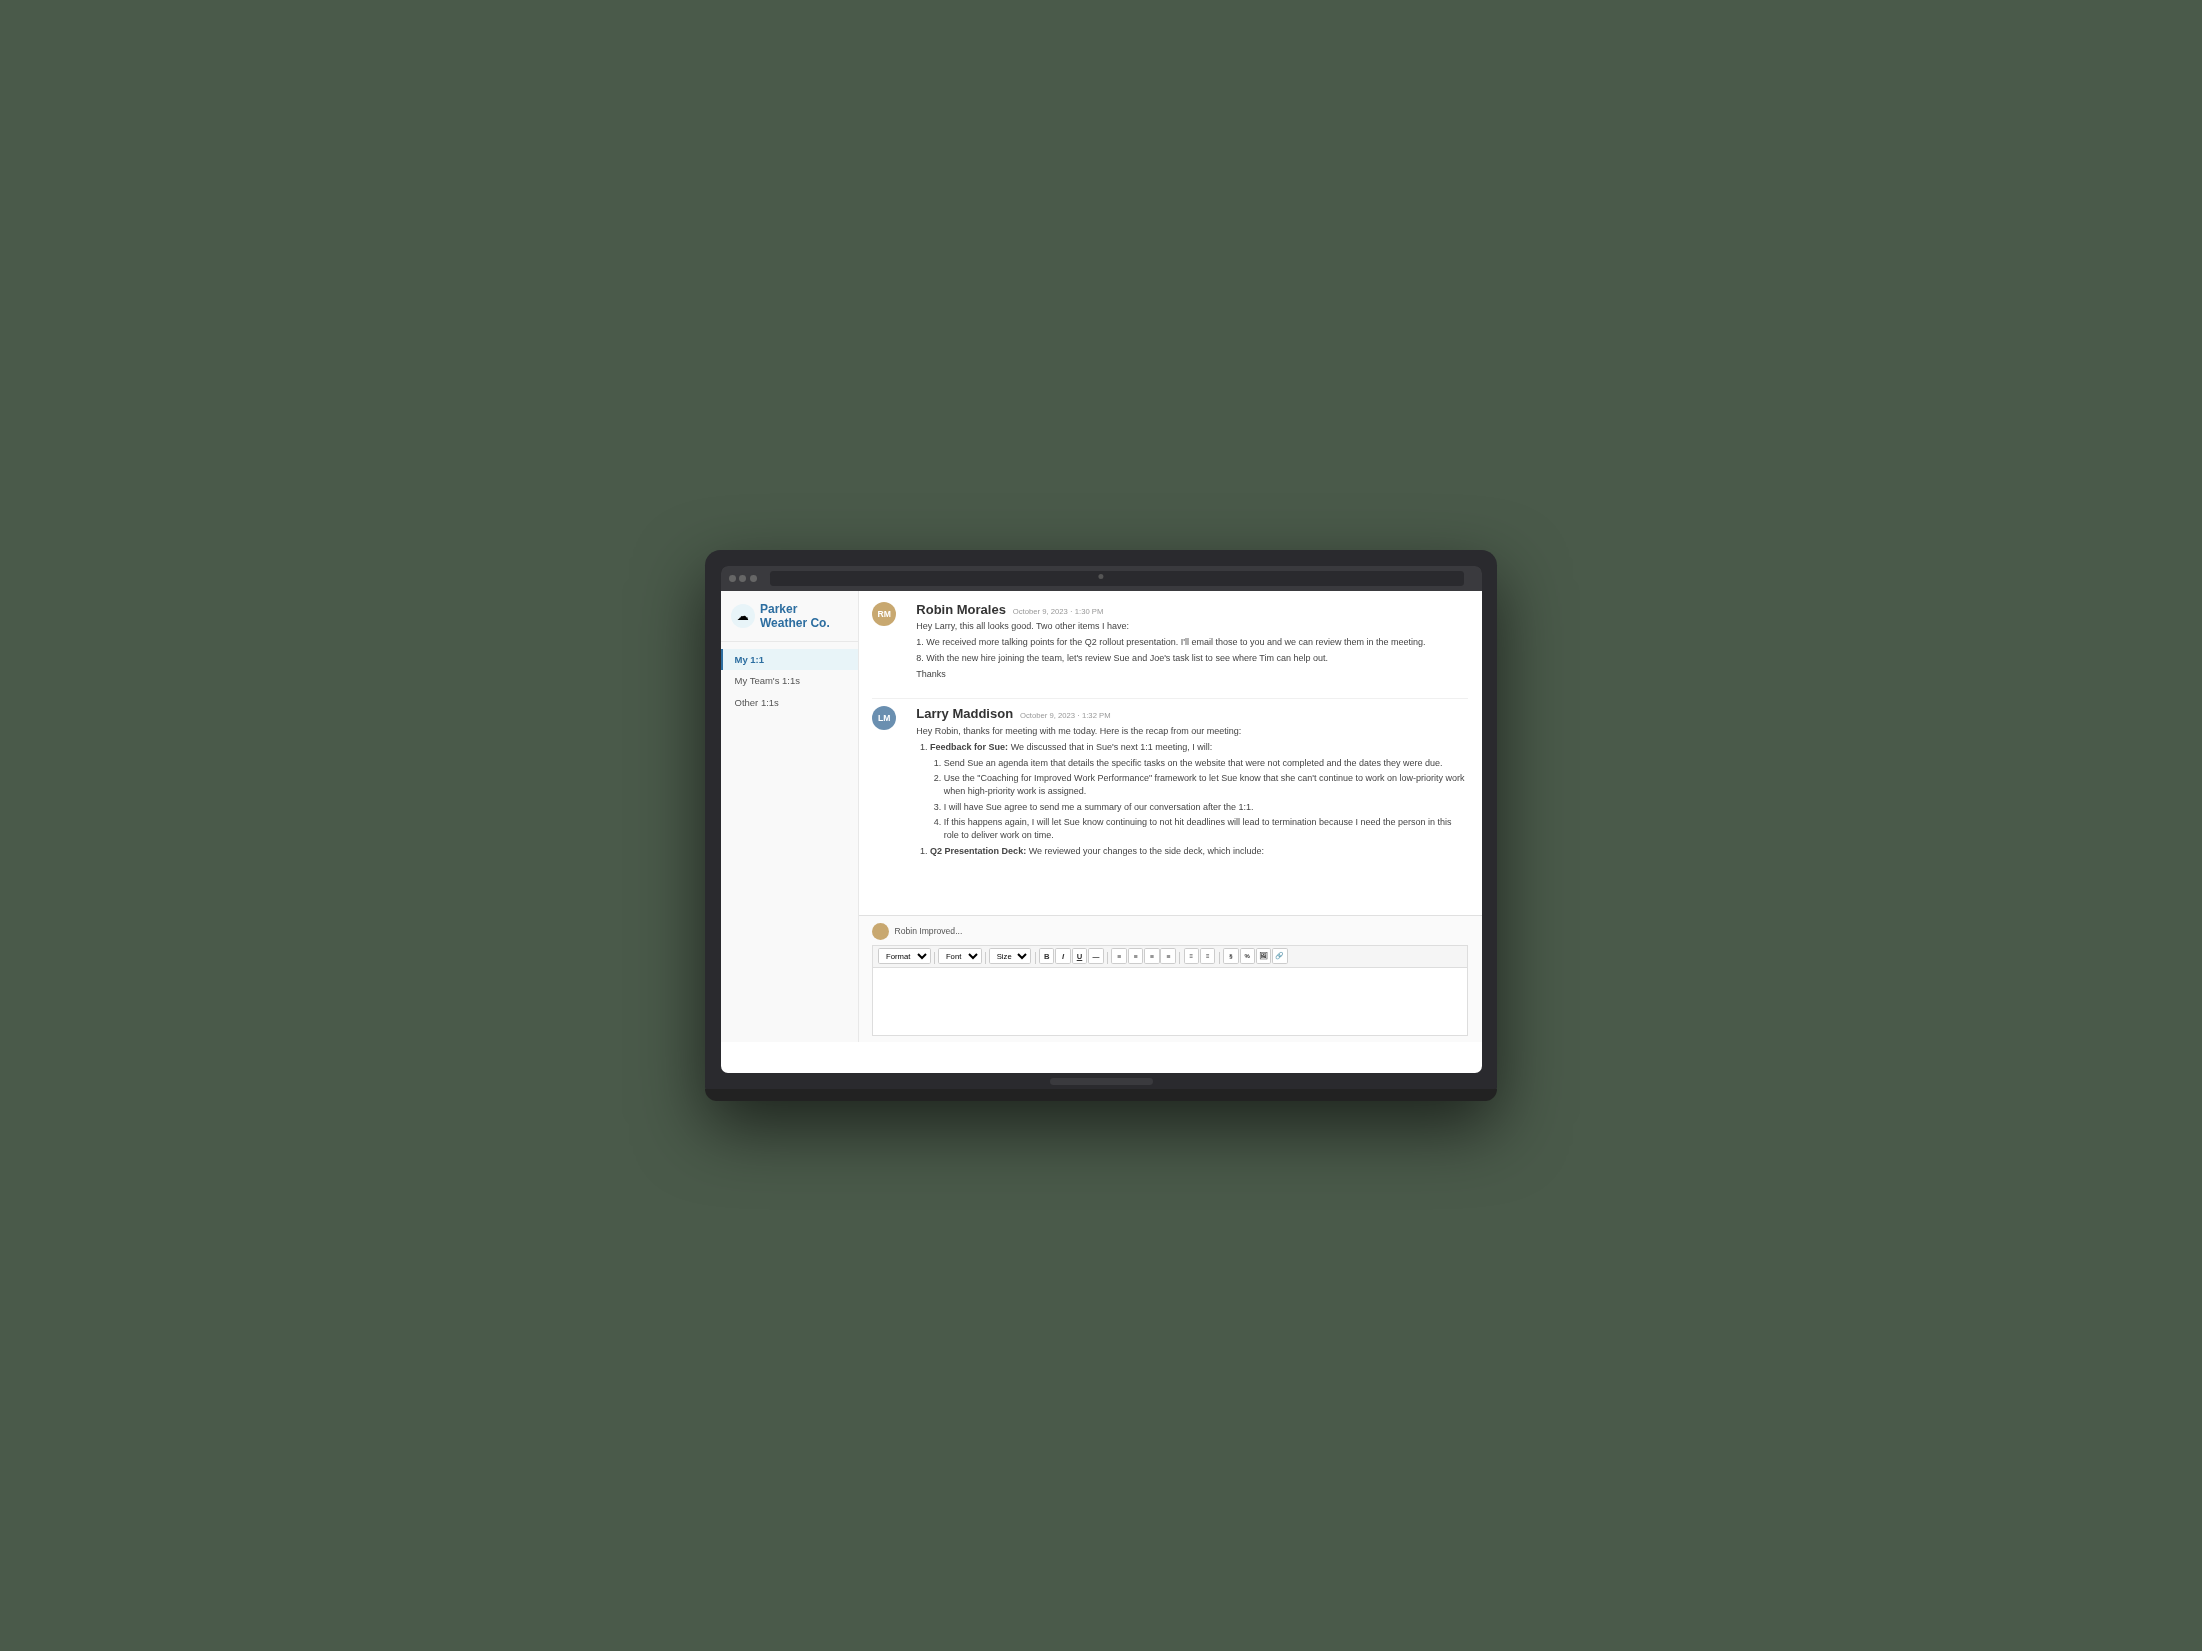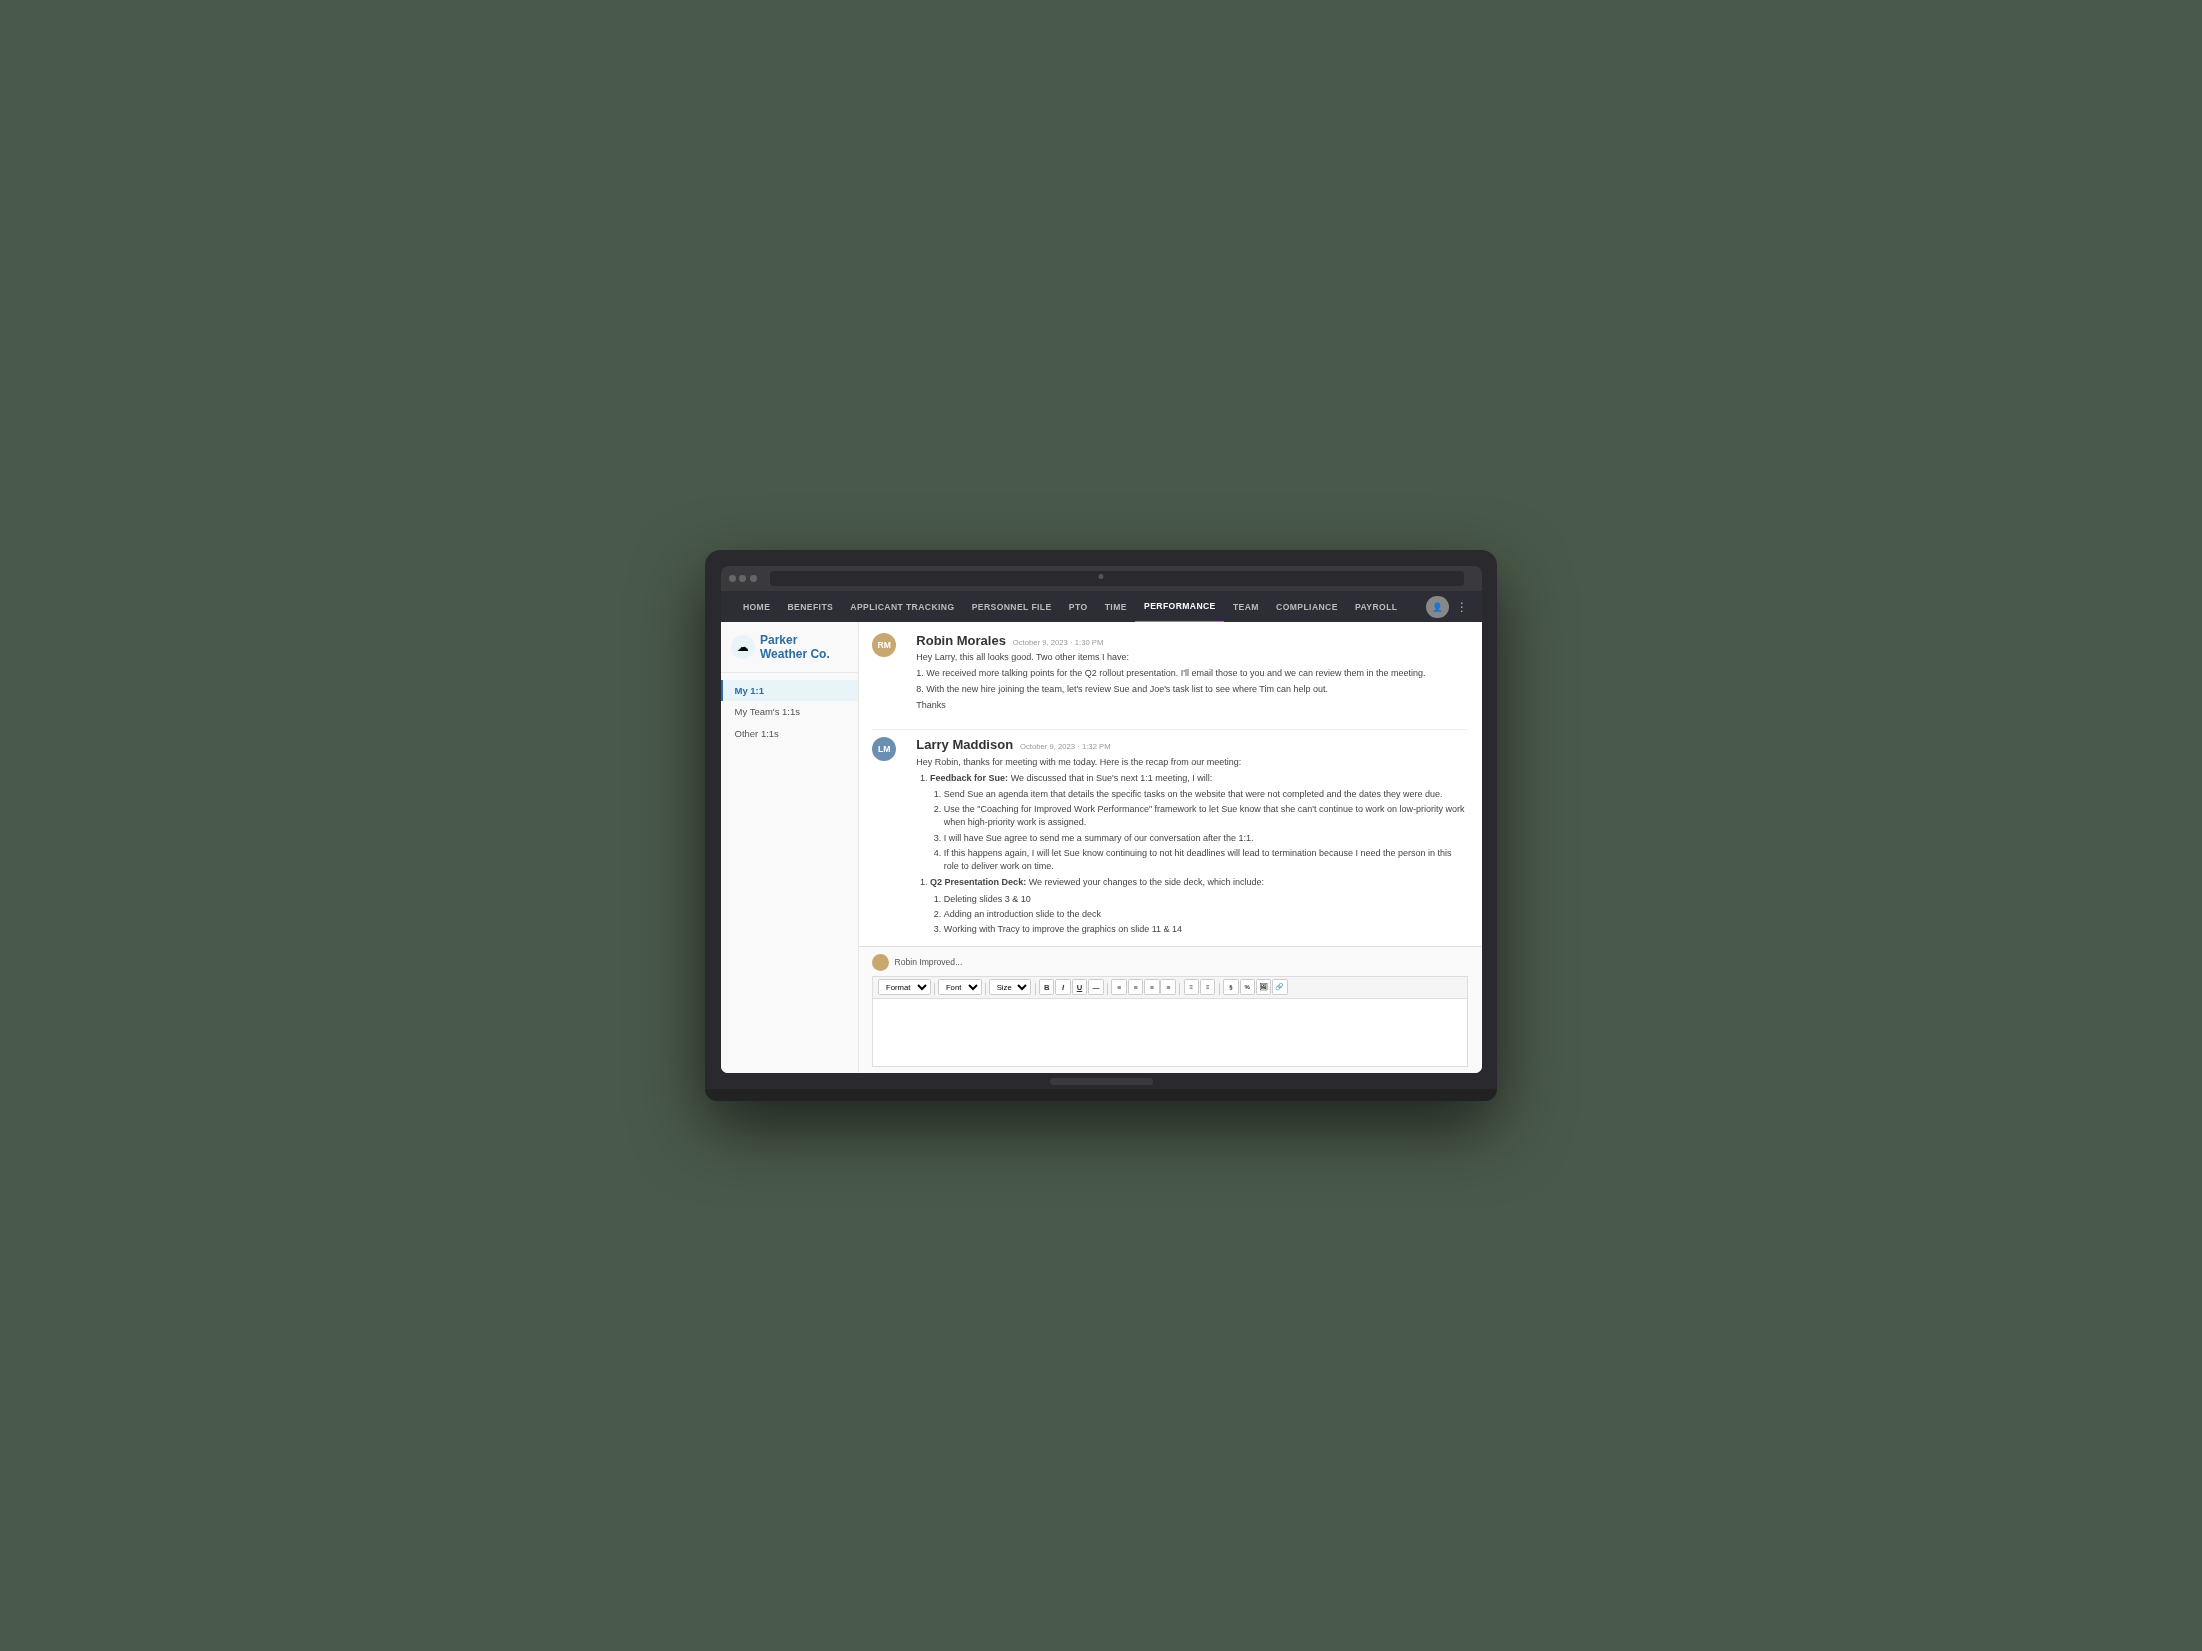--- a/index.html
+++ b/index.html
@@ -348,35 +348,20 @@
         <div class="dot"></div>
         <div class="dot"></div>
         <div class="dot"></div>
       </div>
       <div class="address-bar"></div>
     </div>
     <div class="camera-dot"></div>
 
     <div class="app">
 
-      <nav class="top-nav">
-        <div class="nav-item">HOME</div>
-        <div class="nav-item">BENEFITS</div>
-        <div class="nav-item">APPLICANT TRACKING</div>
-        <div class="nav-item">PERSONNEL FILE</div>
-        <div class="nav-item">PTO</div>
-        <div class="nav-item">TIME</div>
-        <div class="nav-item active">PERFORMANCE</div>
-        <div class="nav-item">TEAM</div>
-        <div class="nav-item">COMPLIANCE</div>
-        <div class="nav-item">PAYROLL</div>
-        <div class="nav-spacer"></div>
-        <div class="nav-avatar">👤</div>
-        <div class="nav-more">⋮</div>
-      </nav>
 
       <div class="content-area">
 
         <aside class="sidebar">
           <div class="company-header">
             <div class="company-logo">☁</div>
             <div class="company-name">
               <div>Parker</div>
               <div>Weather Co.</div>
             </div>
@@ -423,25 +408,20 @@
                   </ol>
                   <ol style="padding-left:27.5px; margin:1.7px 0;">
                     <li>Send Sue an agenda item that details the specific tasks on the website that were not completed and the dates they were due.</li>
                     <li>Use the "Coaching for Improved Work Performance" framework to let Sue know that she can't continue to work on low-priority work when high-priority work is assigned.</li>
                     <li>I will have Sue agree to send me a summary of our conversation after the 1:1.</li>
                     <li>If this happens again, I will let Sue know continuing to not hit deadlines will lead to termination because I need the person in this role to deliver work on time.</li>
                   </ol>
                   <ol>
                     <li><span class="bold">Q2 Presentation Deck:</span> We reviewed your changes to the side deck, which include:</li>
                   </ol>
-                  <ol style="padding-left:27.5px; margin:1.7px 0;">
-                    <li>Deleting slides 3 &amp; 10</li>
-                    <li>Adding an introduction slide to the deck</li>
-                    <li>Working with Tracy to improve the graphics on slide 11 &amp; 14</li>
-                  </ol>
 
                 </div>
               </div>
             </div>
           </div>
 
           <div class="reply-area">
             <div class="reply-header">
               <div class="reply-avatar"></div>
               <span class="reply-name">Robin Improved...</span>

